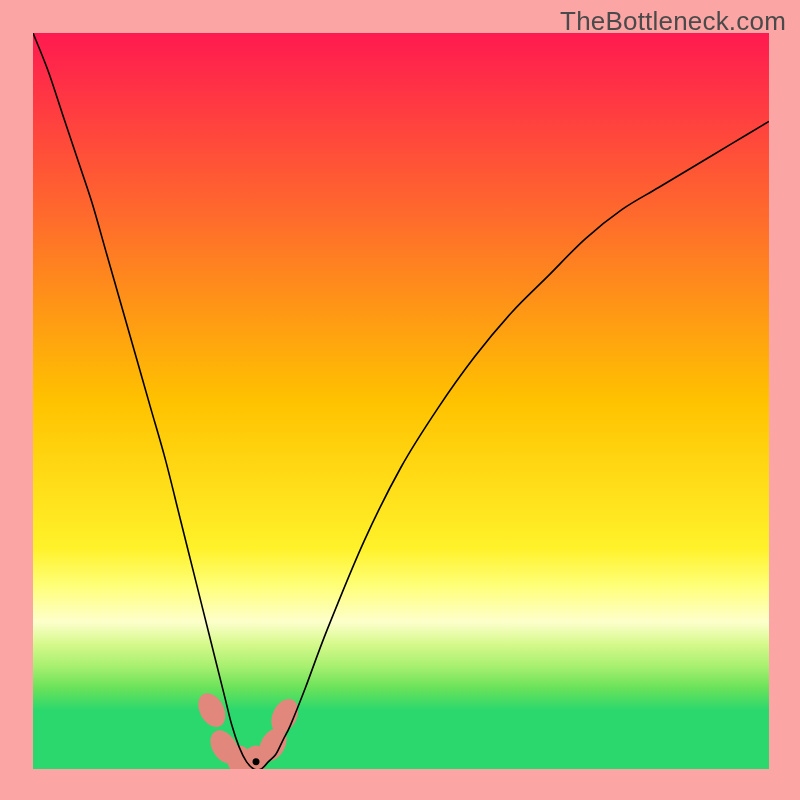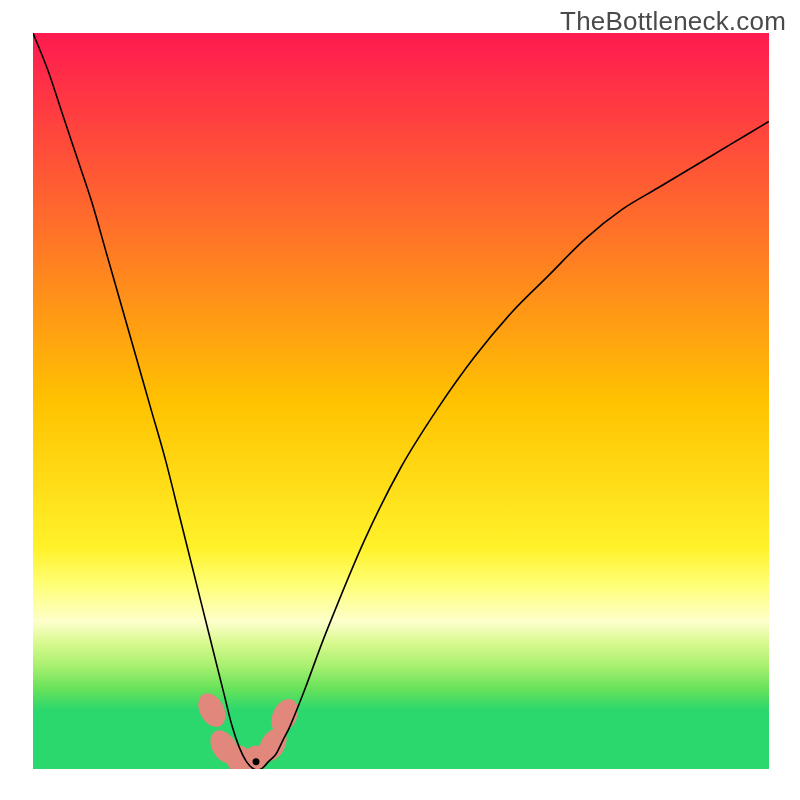--- a/index.html
+++ b/index.html
@@ -9,21 +9,21 @@
     height: 800px;
     overflow: hidden;
     background: #000;
   }
   .frame {
     position: absolute;
     top: 0;
     left: 0;
     width: 800px;
     height: 800px;
-    background: #ffffff;
+    background: #fca5a5;
   }
   .plot-area {
     position: absolute;
     top: 33px;
     left: 33px;
     width: 736px;
     height: 736px;
   }
   .watermark {
     position: absolute;

